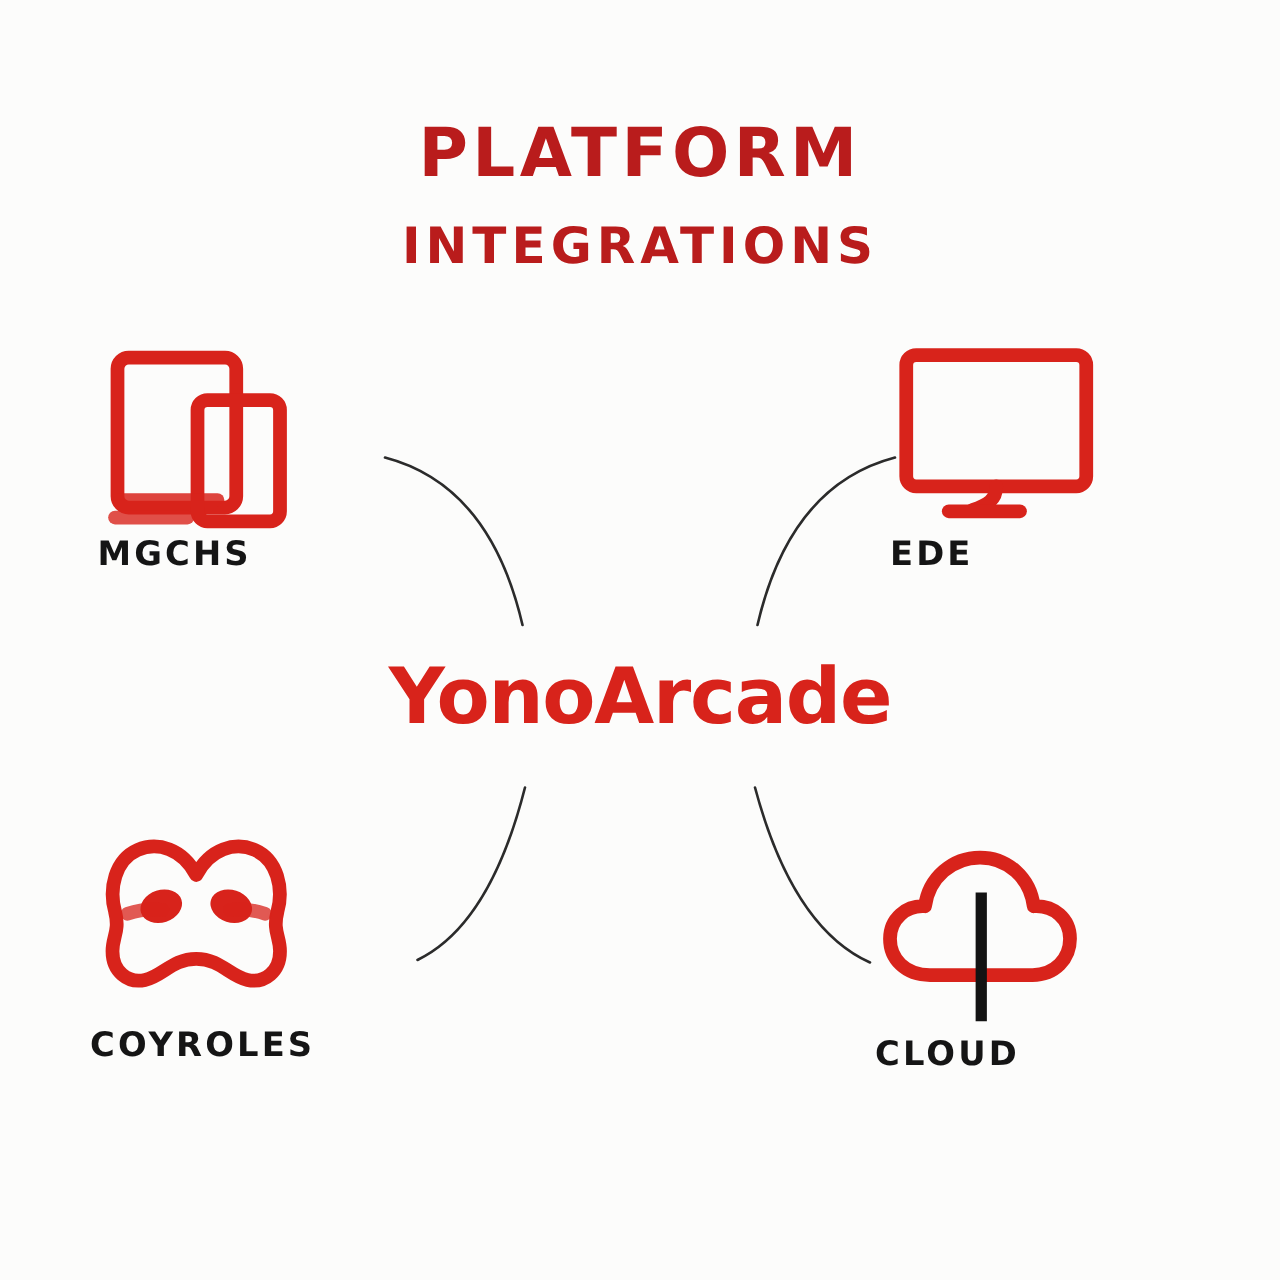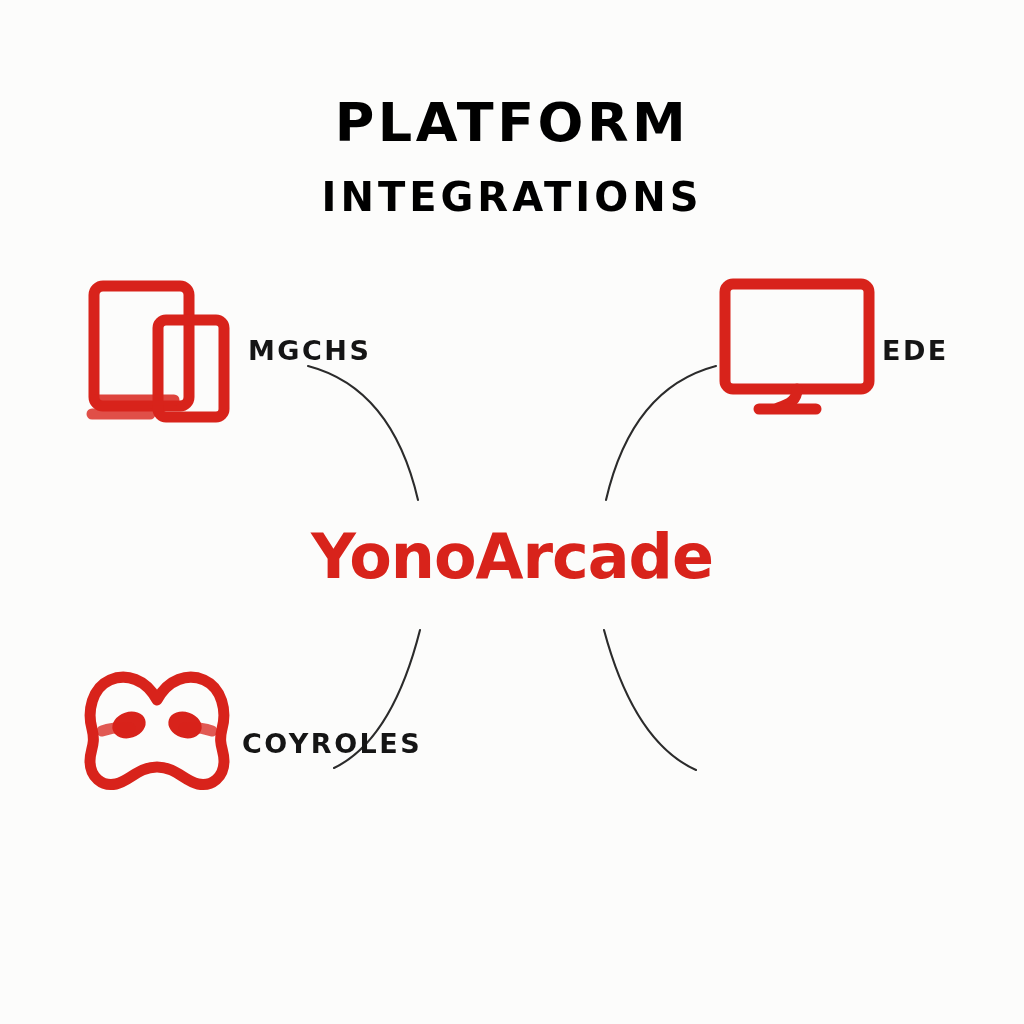--- a/index.html
+++ b/index.html
@@ -26,21 +26,21 @@
   .title-block {
     position: absolute;
     left: 0;
     top: 86px;
     width: 1024px;
     text-align: center;
     pointer-events: none;
   }
   .title-line {
     display: block;
-    color: #000000;
+    color: #b91c1c;
     font-family: "DejaVu Sans", sans-serif;
     font-weight: 700;
     font-size: 54px;
     letter-spacing: 3.5px;
     line-height: 74px;
     text-transform: uppercase;
     filter: blur(0.35px);
     text-align: center;
   }
   .title-line.l2 {
@@ -62,22 +62,22 @@
     line-height: 120px;
     letter-spacing: -1px;
     filter: blur(0.5px);
   }
 
   
   .node {
     position: absolute;
     width: 230px;
     display: flex;
-    flex-direction: row;
-    align-items: center;
+    flex-direction: column;
+    align-items: flex-start;
   }
   .node-icon {
     position: relative;
     width: 170px;
     height: 150px;
     display: flex;
     align-items: center;
     justify-content: center;
   }
   .node-label {
@@ -179,14 +179,29 @@
                  C 54 8 74 14 85 35 Z"></path>
         <ellipse class="fill-red" cx="57" cy="60" rx="17" ry="13" transform="rotate(-18 57 60)"></ellipse>
         <ellipse class="fill-red" cx="113" cy="60" rx="17" ry="13" transform="rotate(18 113 60)"></ellipse>
         <path class="stroke-red" stroke-width="9" opacity="0.75" d="M 30 66 C 42 62 50 62 58 63"></path>
         <path class="stroke-red" stroke-width="9" opacity="0.75" d="M 140 66 C 128 62 120 62 112 63"></path>
       </svg>
     </div>
     <div class="node-label">COYROLES</div>
   </div>
 
+  <div class="node" id="node-cloud">
+    <div class="node-icon">
+      <svg class="icon-svg" width="170" height="150" viewBox="0 0 170 150">
+        <path class="stroke-red" stroke-width="12" d="M 44 108
+                 C 24 108 12 95 12 79
+                 C 12 63 25 52 40 53
+                 C 43 30 62 14 84 14
+                 C 106 14 124 30 127 53
+                 C 143 52 156 63 156 79
+                 C 156 95 144 108 126 108 Z"></path>
+        <path class="stroke-dark" d="M 85 42 L 85 145"></path>
+      </svg>
+    </div>
+    <div class="node-label">CLOUD</div>
+  </div>
 
 </div>
 
 </body></html>

